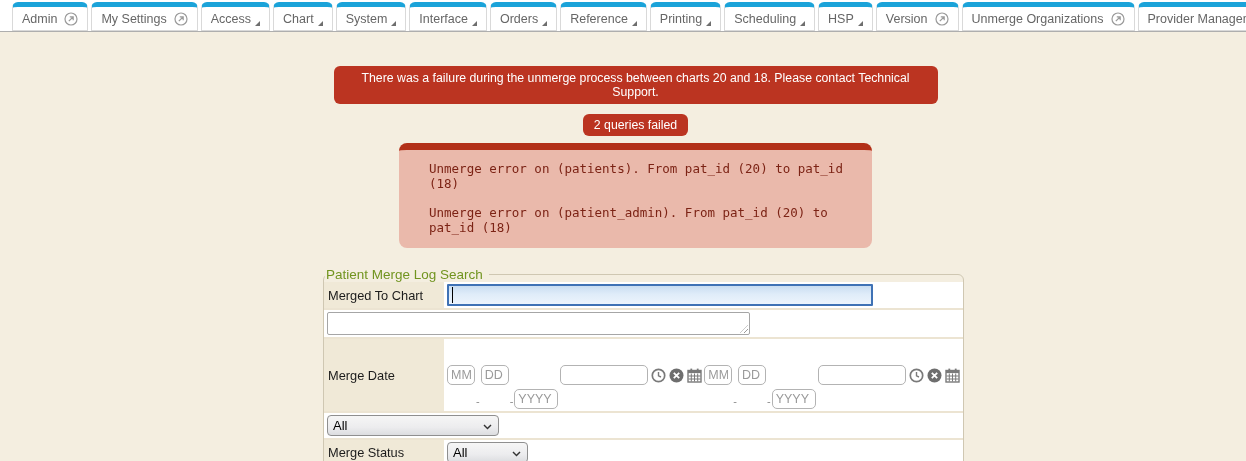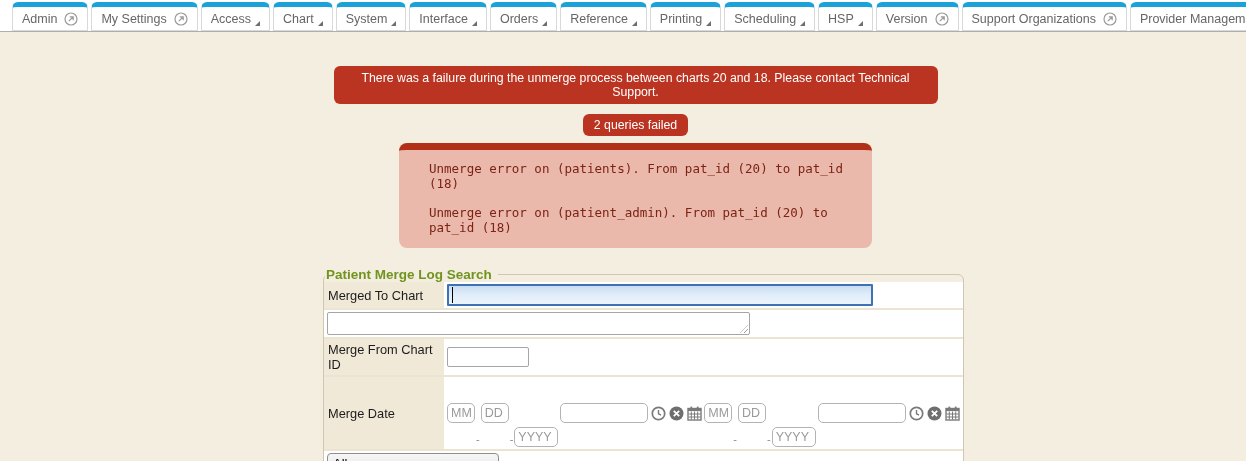--- a/index.html
+++ b/index.html
@@ -48,21 +48,21 @@
     font-family:"DejaVu Sans Mono", monospace; font-size:12.5px; color:#7c2315;
   }
   .errline + .errline { margin-top:14px; }
 
   
   fieldset.search-form {
     margin:19px 0 0 0; padding:0; width:625px;
     border:1px solid #cfc7b2; border-radius:6px;
   }
   fieldset.search-form legend {
-    font-weight:bold; color:#71941f; font-size:13.5px; padding:0 6px 0 1px; margin-left:1px;
+    font-weight:normal; color:#71941f; font-size:13.5px; padding:0 6px 0 1px; margin-left:1px;
   }
   .frow { display:flex; align-items:stretch; background:#fff; border-top:2px solid #ece4d2; }
   .frow:first-of-type { border-top:none; }
   .flabel {
     flex:0 0 120px; background:#f0e9d7; color:#1c1c1c; font-size:12.8px;
     display:flex; align-items:center; padding:3px 4px;
   }
   .fvalue { flex:1; display:flex; align-items:center; padding:2px 3px; min-height:22px; gap:2px; }
 
   .focus-wrap { position:relative; width:426px; height:22px; }
@@ -169,21 +169,21 @@
     <div class="tab">
       <span class="tab-label">Version</span>
       <span class="ext-icon">
         <svg width="14" height="14" viewBox="0 0 14 14">
           <circle cx="7" cy="7" r="6" fill="none" stroke="#9a9a9a" stroke-width="1.2"></circle>
           <path d="M4.8 9.2 L9 5 M5.8 4.8 H9.2 V8.2" fill="none" stroke="#9a9a9a" stroke-width="1.2"></path>
         </svg>
       </span>
     </div>
     <div class="tab">
-      <span class="tab-label">Support Organizations</span>
+      <span class="tab-label">Unmerge Organizations</span>
       <span class="ext-icon">
         <svg width="14" height="14" viewBox="0 0 14 14">
           <circle cx="7" cy="7" r="6" fill="none" stroke="#9a9a9a" stroke-width="1.2"></circle>
           <path d="M4.8 9.2 L9 5 M5.8 4.8 H9.2 V8.2" fill="none" stroke="#9a9a9a" stroke-width="1.2"></path>
         </svg>
       </span>
     </div>
     <div class="tab">
       <span class="tab-label">Provider Management</span>
     </div>
@@ -215,26 +215,20 @@
 
     <div class="frow">
       <div class="fvalue">
         <div class="user-wrap">
           <textarea style=""></textarea>
           <div class="grip"></div>
         </div>
       </div>
     </div>
 
-    <div class="frow">
-      <div class="flabel">Merge From Chart ID</div>
-      <div class="fvalue">
-        <input class="chart-id-input" type="text" value="" style="">
-      </div>
-    </div>
 
     <div class="frow">
       <div class="flabel">Merge Date</div>
       <div class="fvalue">
         <span class="date-group">
           <input class="d-mm" type="text" placeholder="MM" style="">
           <span class="date-dash">-</span>
           <input class="d-dd" type="text" placeholder="DD" style="">
           <span class="date-dash">-</span>
           <input class="d-yyyy" type="text" placeholder="YYYY" style="">

